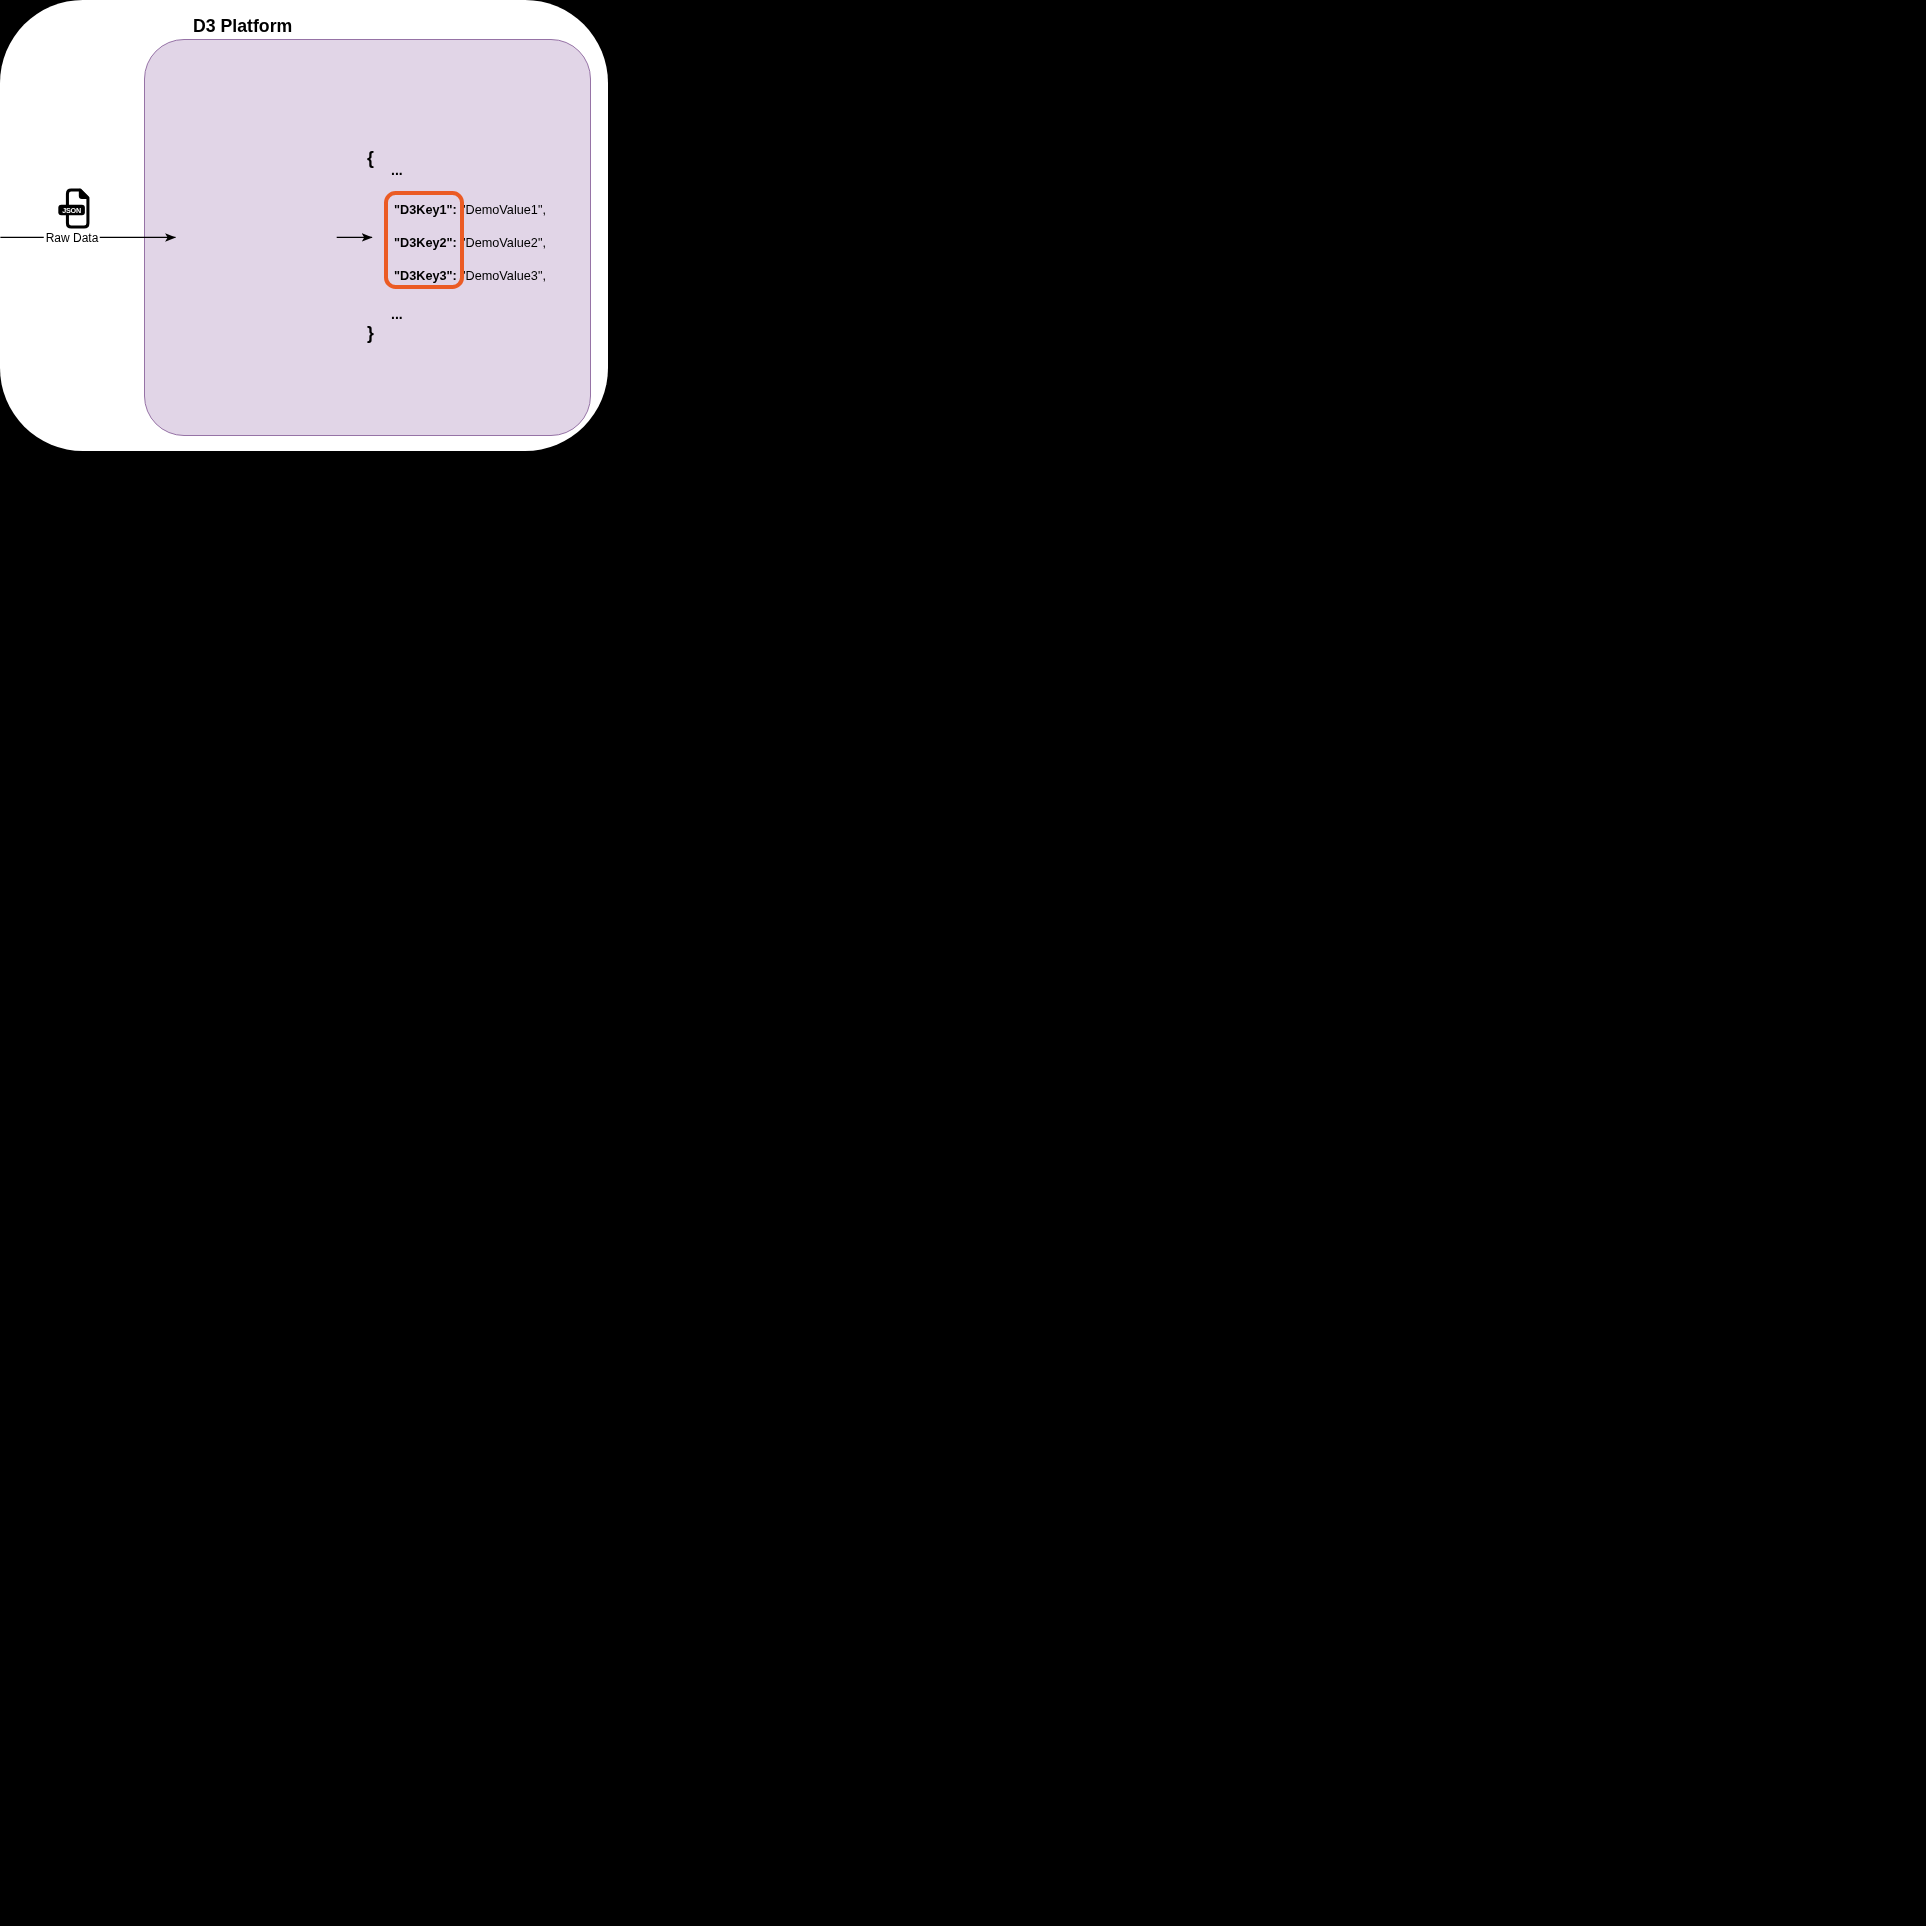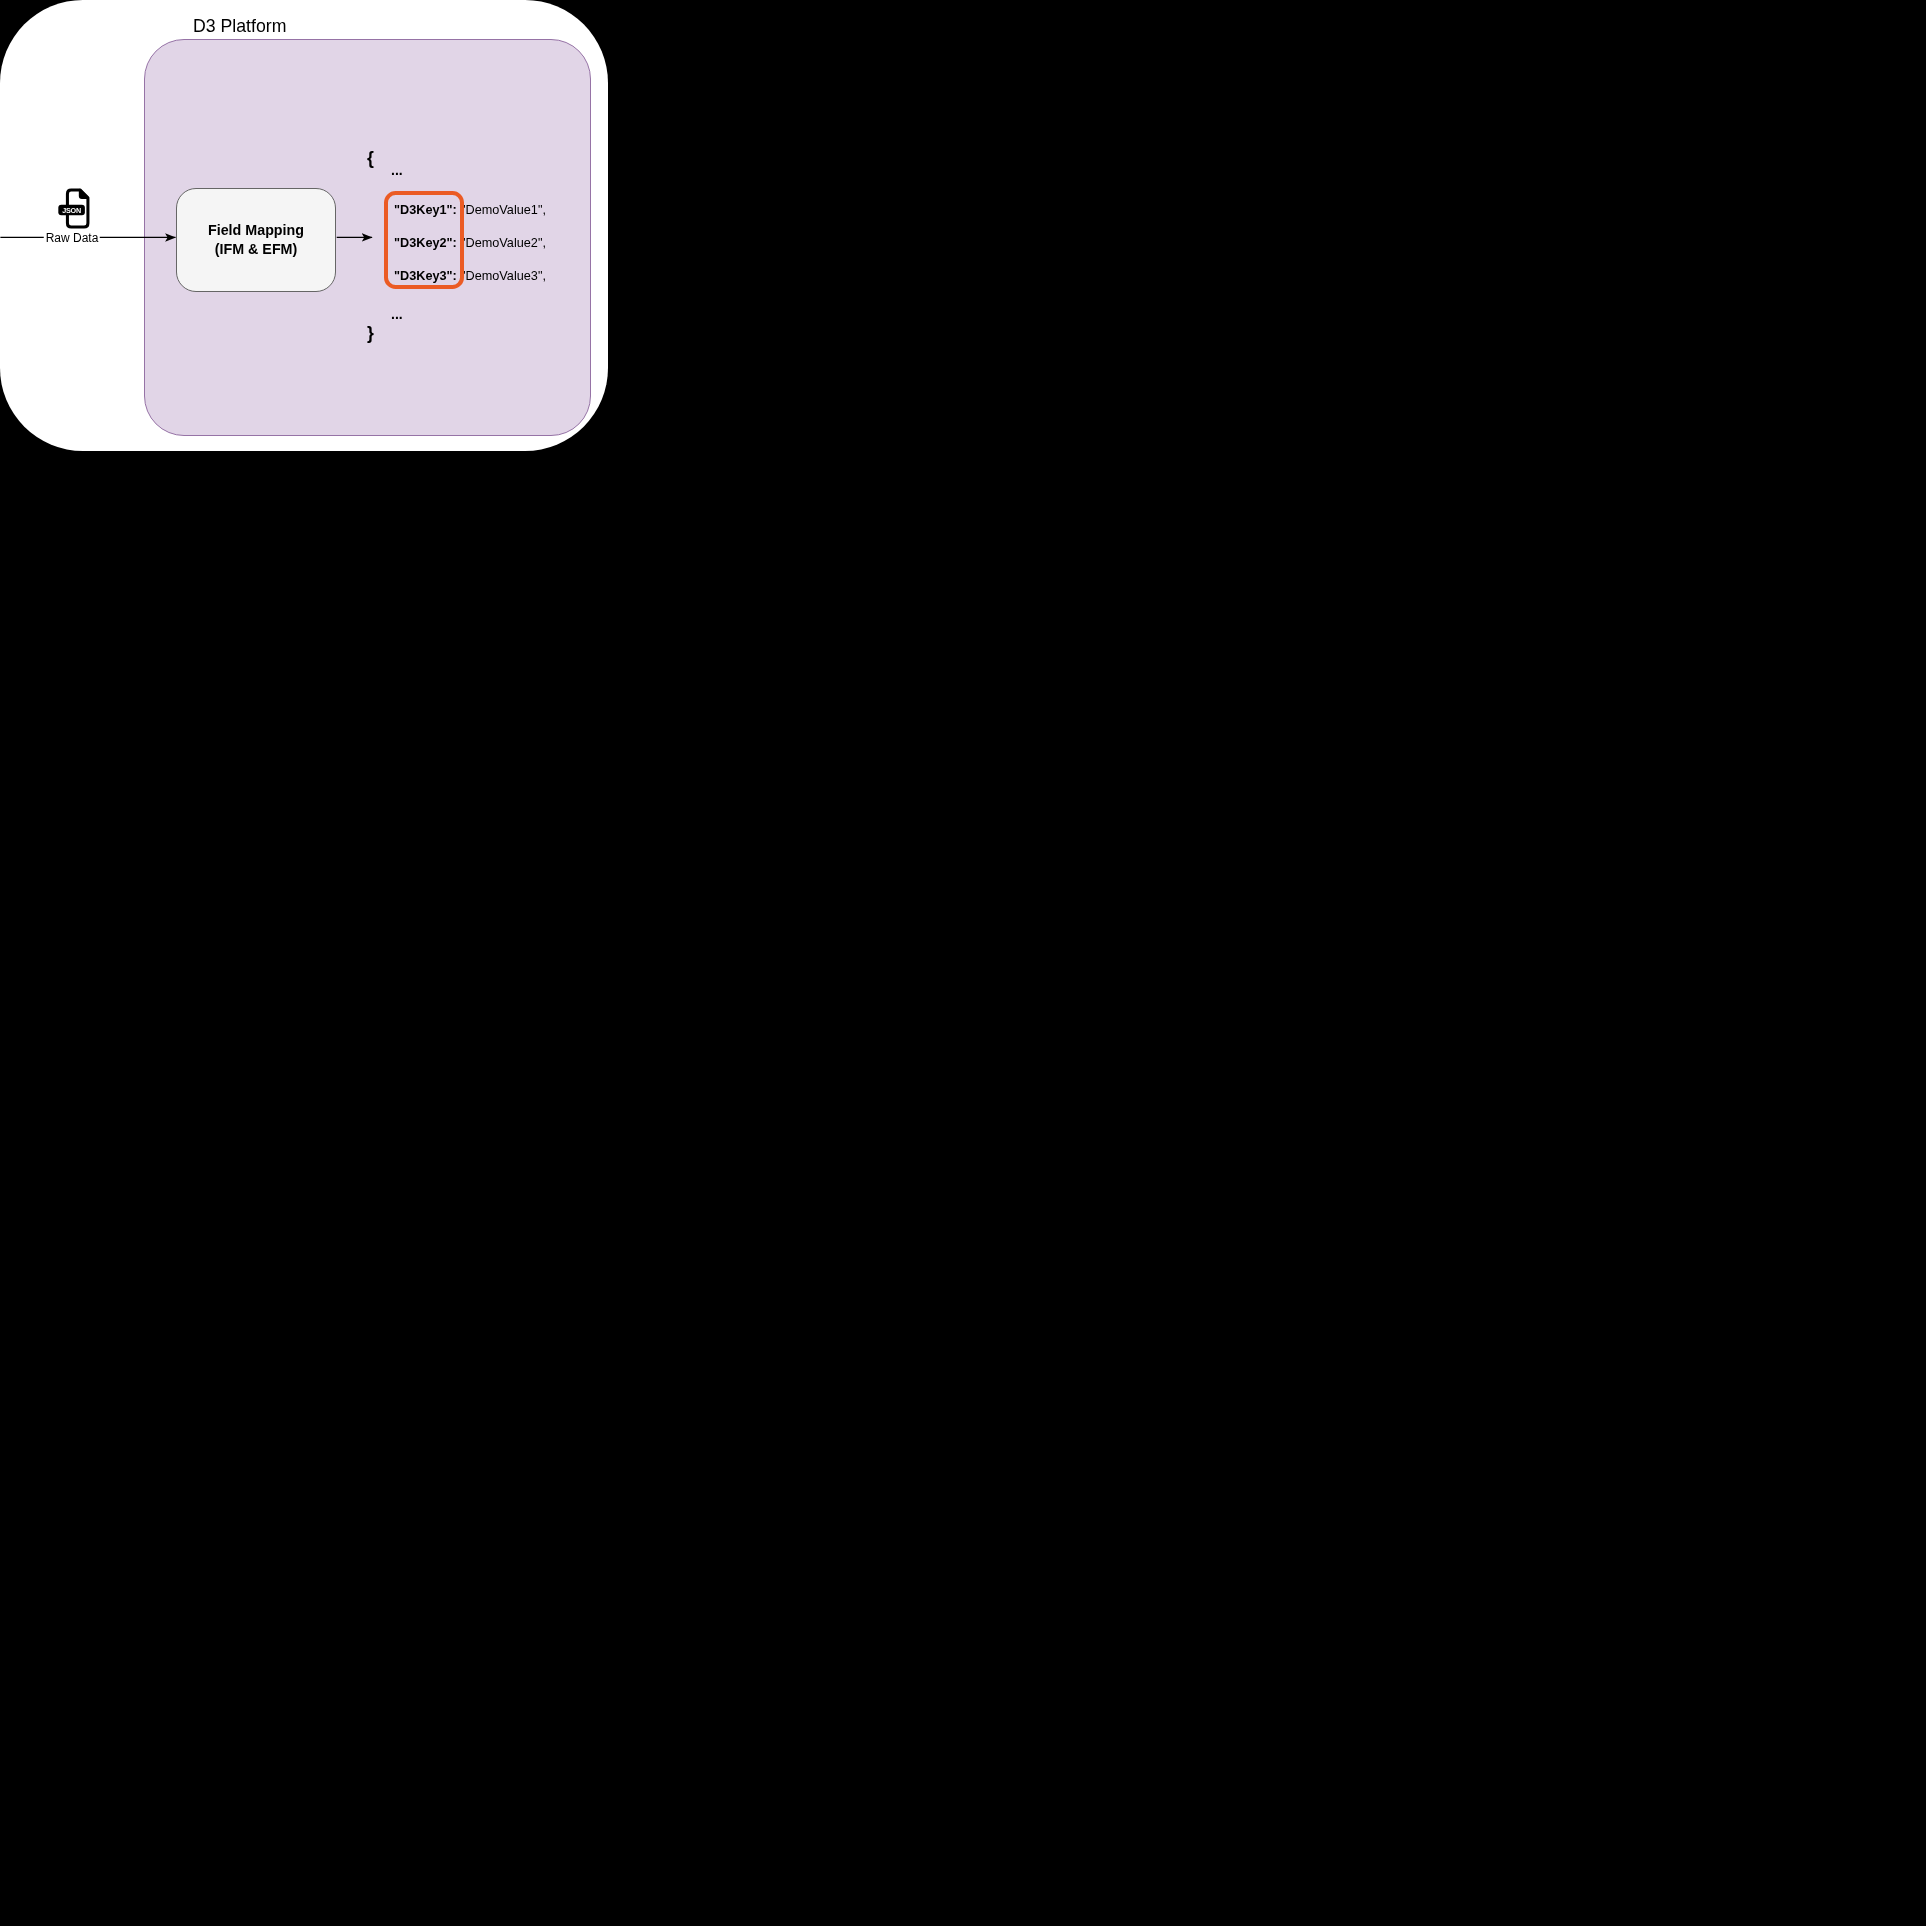--- a/index.html
+++ b/index.html
@@ -6,21 +6,21 @@
   .stage{
     position:relative;width:608px;height:451px;background:#000;
     overflow:hidden;font-family:"Liberation Sans",sans-serif;color:#000;
   }
   .page{
     position:absolute;left:0;top:0;width:608px;height:451px;
     background:#fff;border-radius:83px;
   }
   .title{
     position:absolute;left:193px;top:17px;
-    font-size:17.7px;font-weight:normal;line-height:1.05;white-space:nowrap;
+    font-size:17.7px;font-weight:bold;line-height:1.05;white-space:nowrap;
   }
   .platform{
     position:absolute;left:144px;top:39px;width:447px;height:397px;
     background:#e1d5e7;border:1.2px solid #9673a6;border-radius:40px;
     box-sizing:border-box;
   }
   .process-box{
     position:absolute;left:176px;top:188px;width:160px;height:104px;
     background:#f5f5f5;border:1.2px solid #666666;border-radius:20px;
     box-sizing:border-box;display:flex;flex-direction:column;
@@ -48,24 +48,20 @@
 <body>
 
 <div class="stage">
 
   <div class="page"></div>
 
   <div class="title">D3 Platform</div>
 
   <div class="platform"></div>
 
-  <div class="process-box">
-    <div>Field Mapping</div>
-    <div>(IFM &amp; EFM)</div>
-  </div>
 
   <svg class="arrows" viewBox="0 0 1578 1172">
     <defs>
       <marker id="ah" markerUnits="userSpaceOnUse" markerWidth="30" markerHeight="24" refX="27" refY="11" orient="auto">
         <path d="M0,0 L28,11 L0,22 L6.5,11 Z" fill="#000"></path>
       </marker>
     </defs>
     <line x1="0" y1="617" x2="455" y2="617" stroke="#000" stroke-width="3.2" marker-end="url(#ah)"></line>
     <line x1="874" y1="617" x2="966" y2="617" stroke="#000" stroke-width="3.2" marker-end="url(#ah)"></line>
   </svg>

